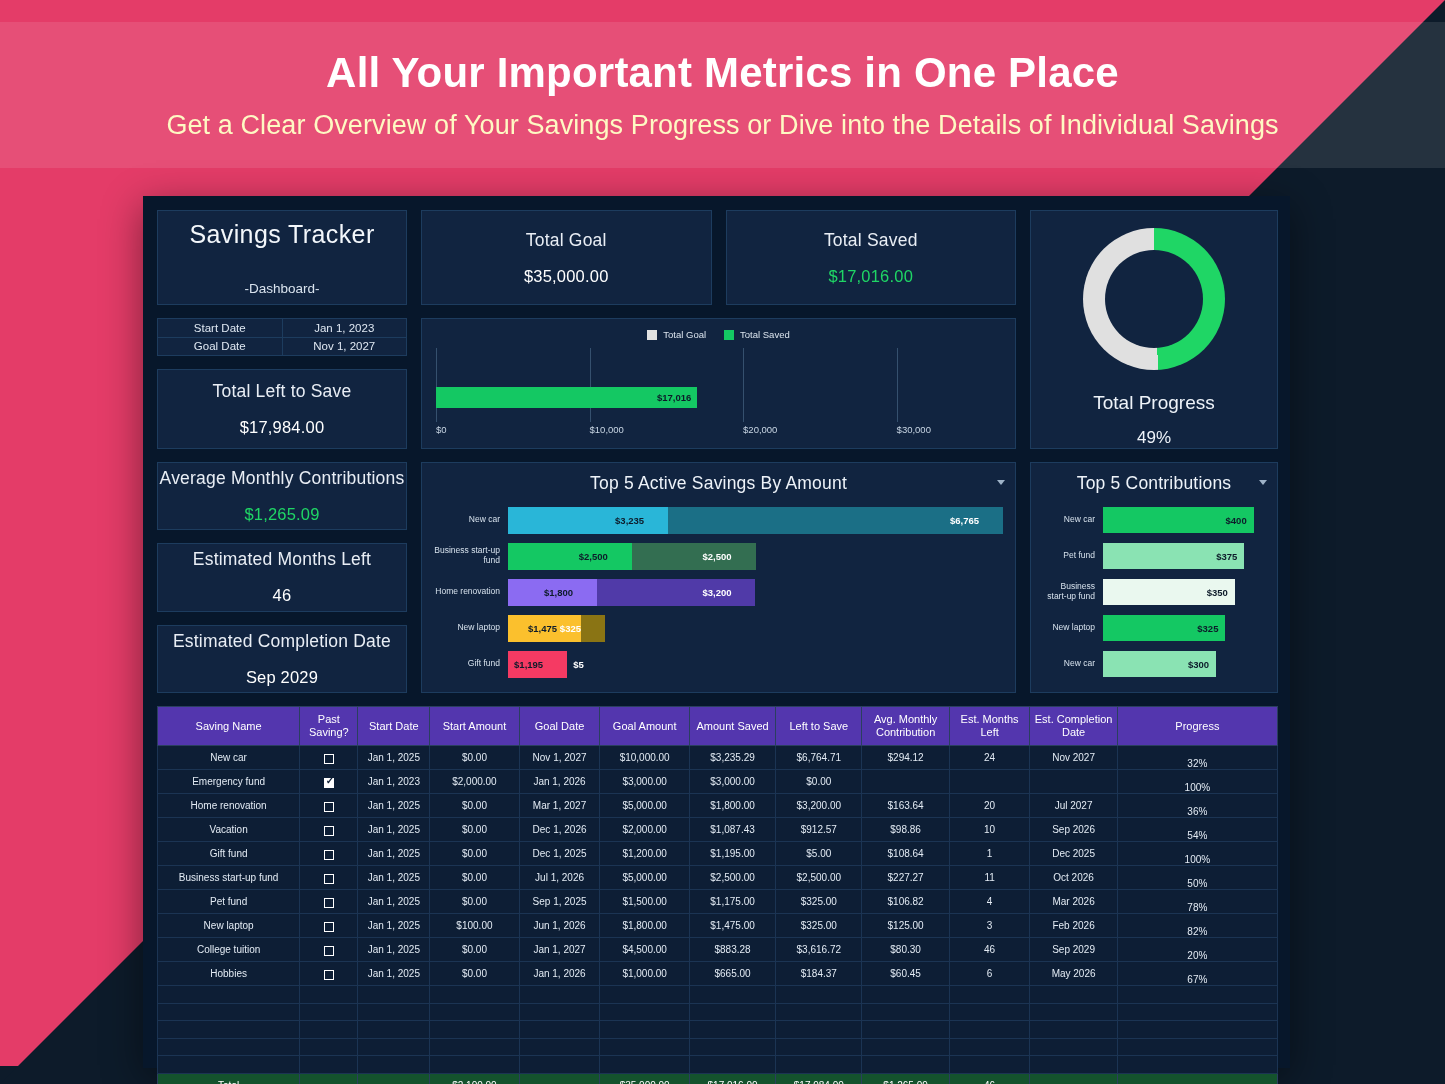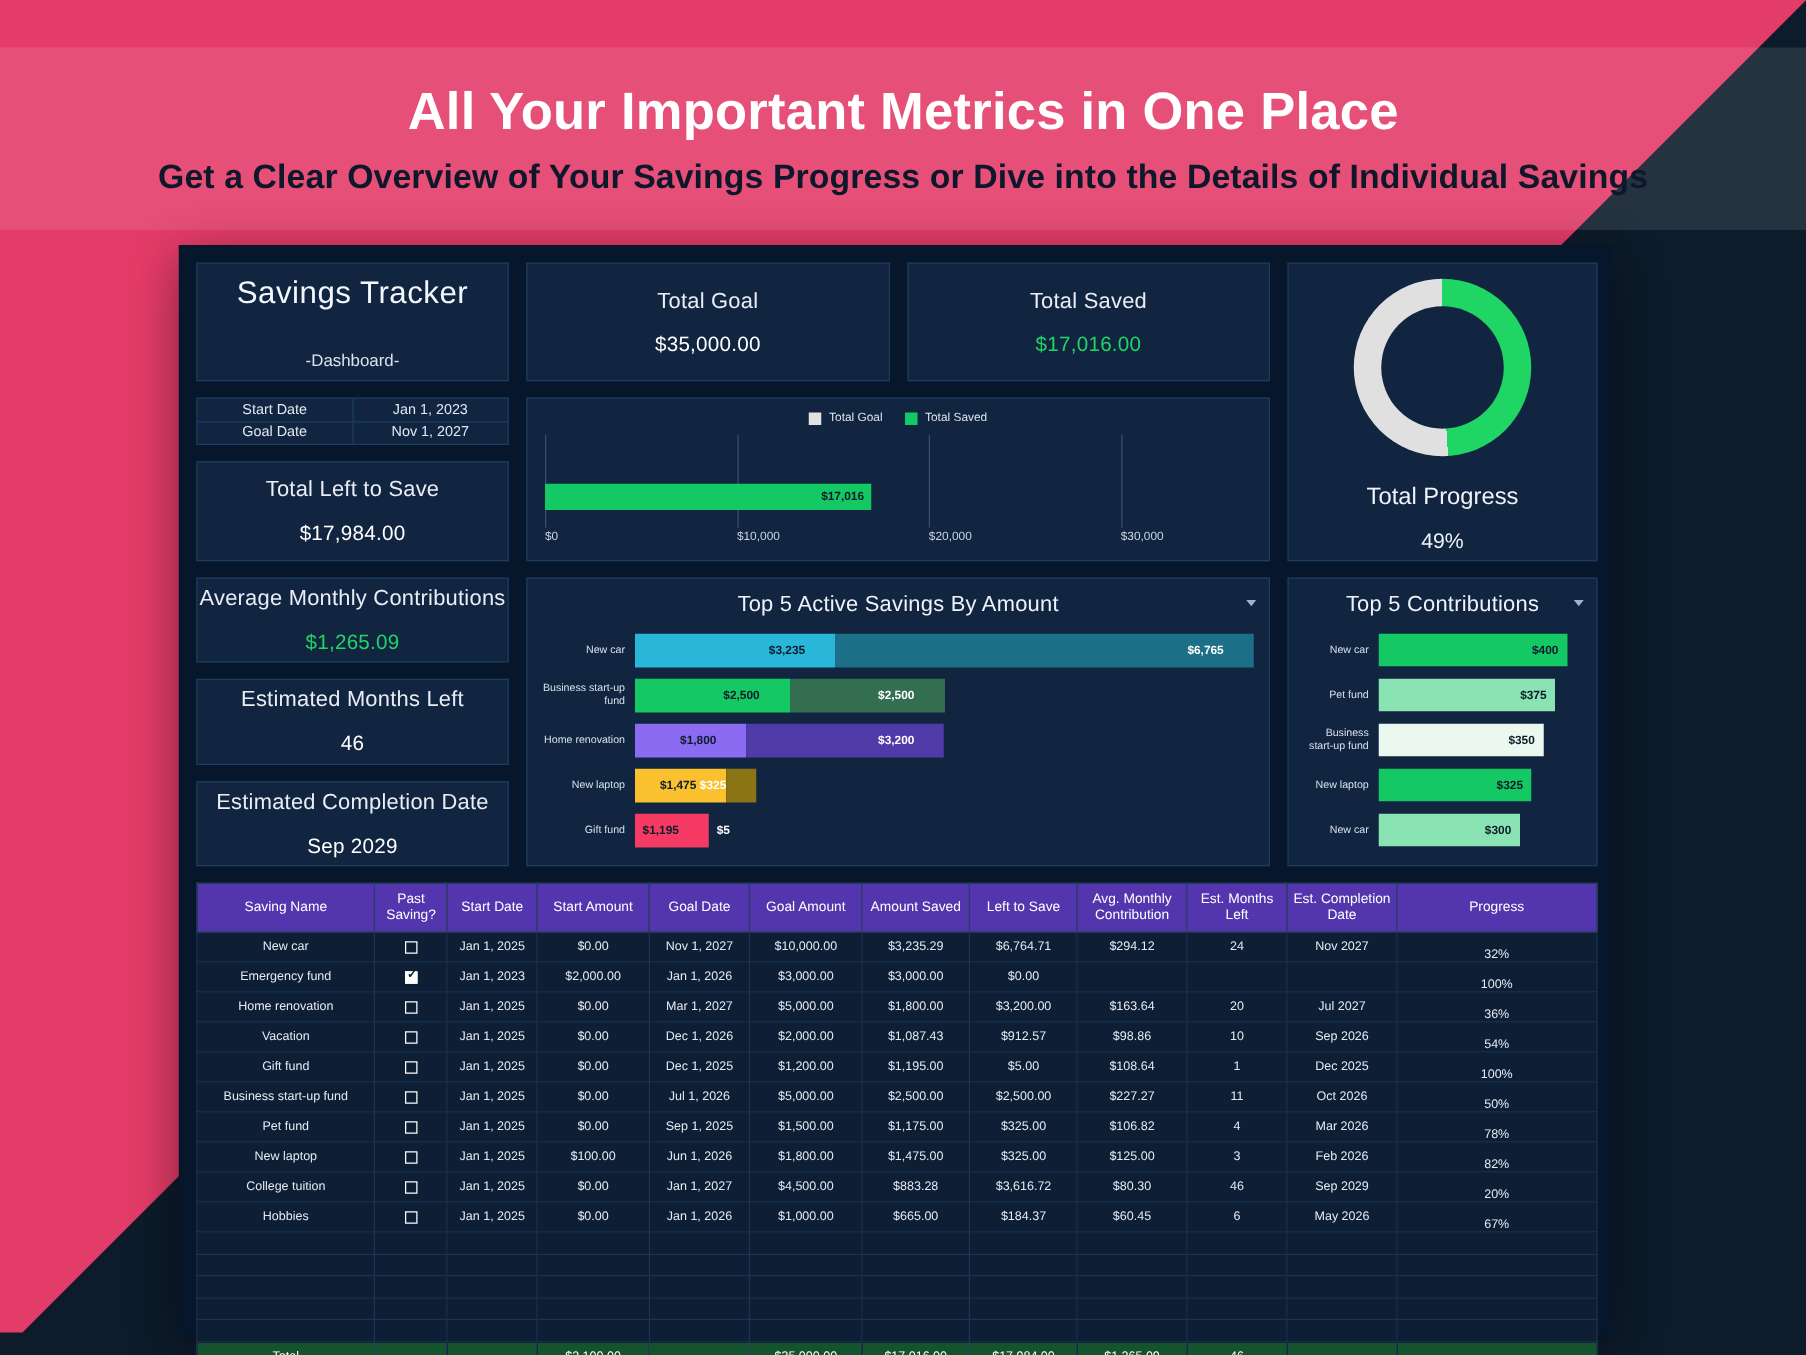--- a/index.html
+++ b/index.html
@@ -37,29 +37,29 @@
     width: 160px; background: #0d1b2a;
   }
 
   
   #banner {
     position: absolute; left: 0; right: 0; top: 22px;
     height: 146px;
     background: rgba(255,255,255,0.10);
     display: flex; flex-direction: column;
     align-items: center; justify-content: center;
-    z-index: 4; pointer-events: none; margin-top: 16px;
+    z-index: 4; pointer-events: none;
   }
   #banner-title {
     color: #ffffff; font-size: 42px; font-weight: 700;
     letter-spacing: .2px; line-height: 1.15;
     text-align: center;
   }
   #banner-sub {
-    color: #0f172a; font-size: 27px; font-weight: 700;
+    color: #fef9c3; font-size: 27px; font-weight: 400;
     margin-top: 12px; text-align: left;
     letter-spacing: .1px;
   }
 
   
   #dashboard {
     position: absolute;
     left: 143px; top: 196px;
     width: 1147px; height: 872px;
     background: #07172b;
@@ -144,21 +144,21 @@
     display: flex; align-items: center; justify-content: flex-end;
     padding-right: 6px;
     font-size: 9.5px; font-weight: 700; color: #0d1b2a;
   }
   #axis-labels { position: relative; height: 16px; margin-top: 2px; }
   .axis-tick {
     position: absolute; top: 0; color: #c9d6e4; font-size: 9.5px;
   }
 
   
-  #donut-card { flex: 1; }
+  #donut-card { flex: 1; justify-content: flex-end; }
   #donut {
     width: 142px; height: 142px; border-radius: 50%;
     position: relative; margin-top: 6px;
   }
   #donut::after {
     content: ""; position: absolute;
     left: 22px; top: 22px; right: 22px; bottom: 22px;
     border-radius: 50%; background: #112440;
   }
   #donut-title { margin-top: 22px; font-size: 19px; color: #eef3f9; }

